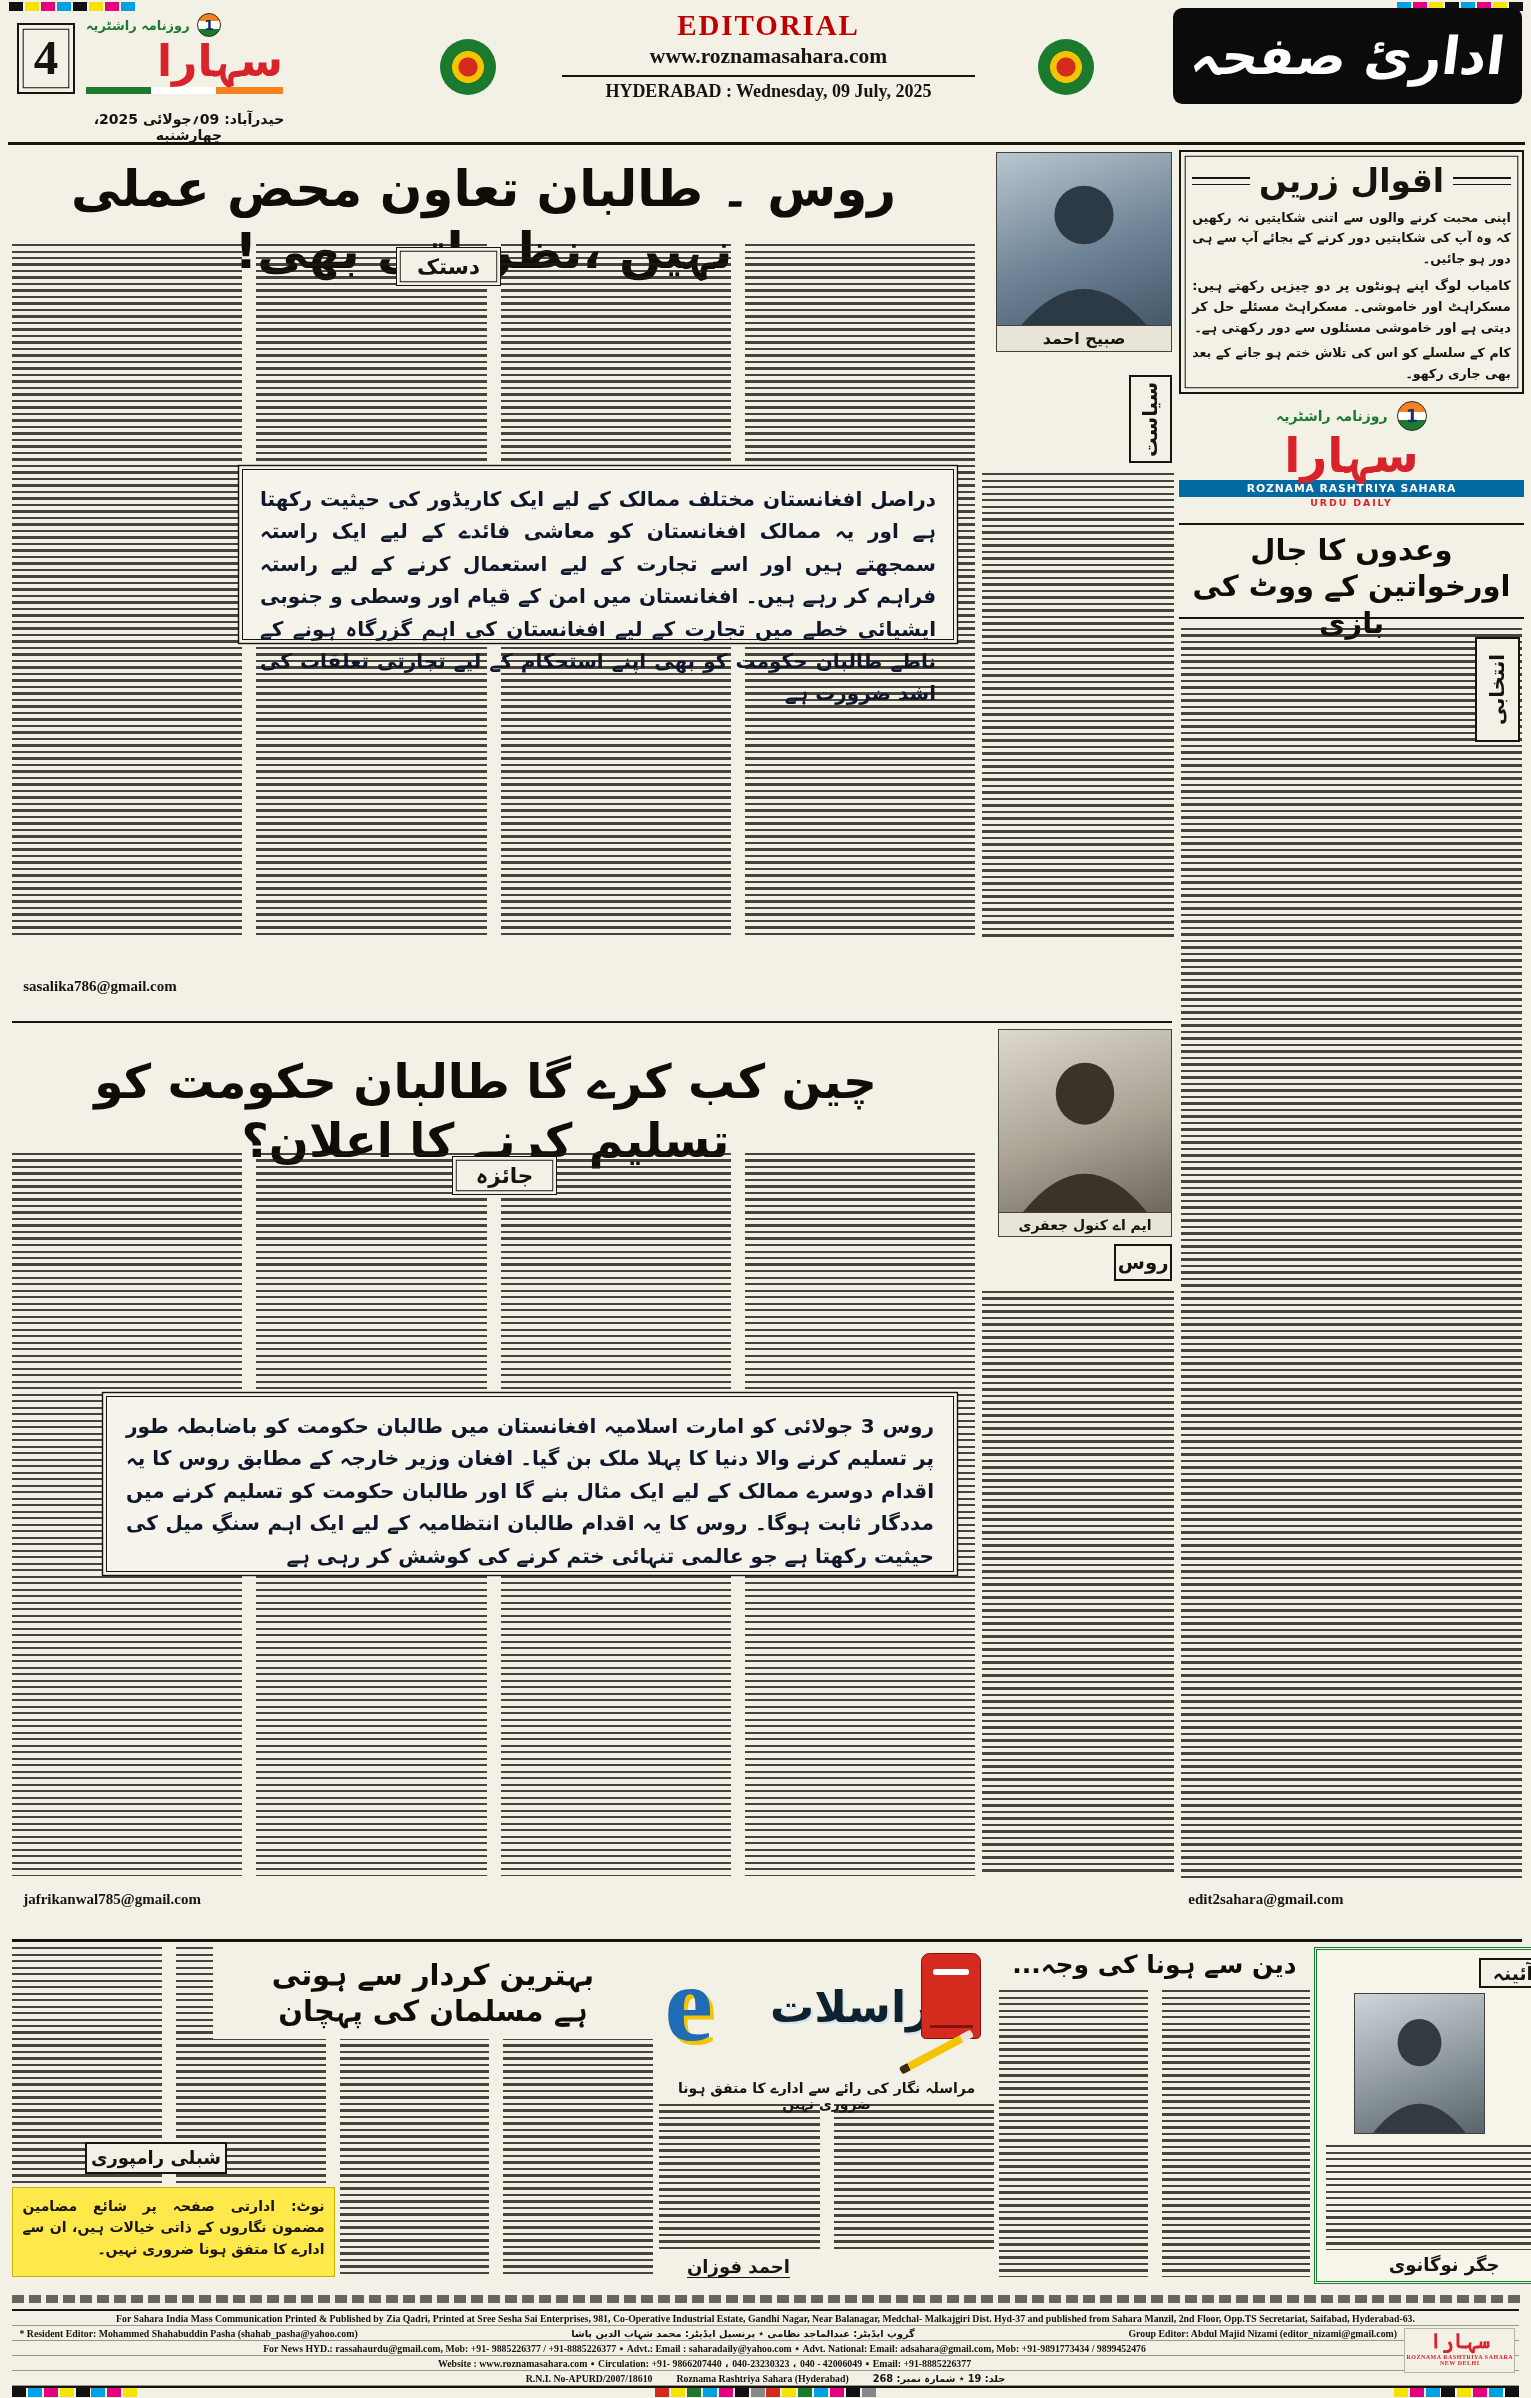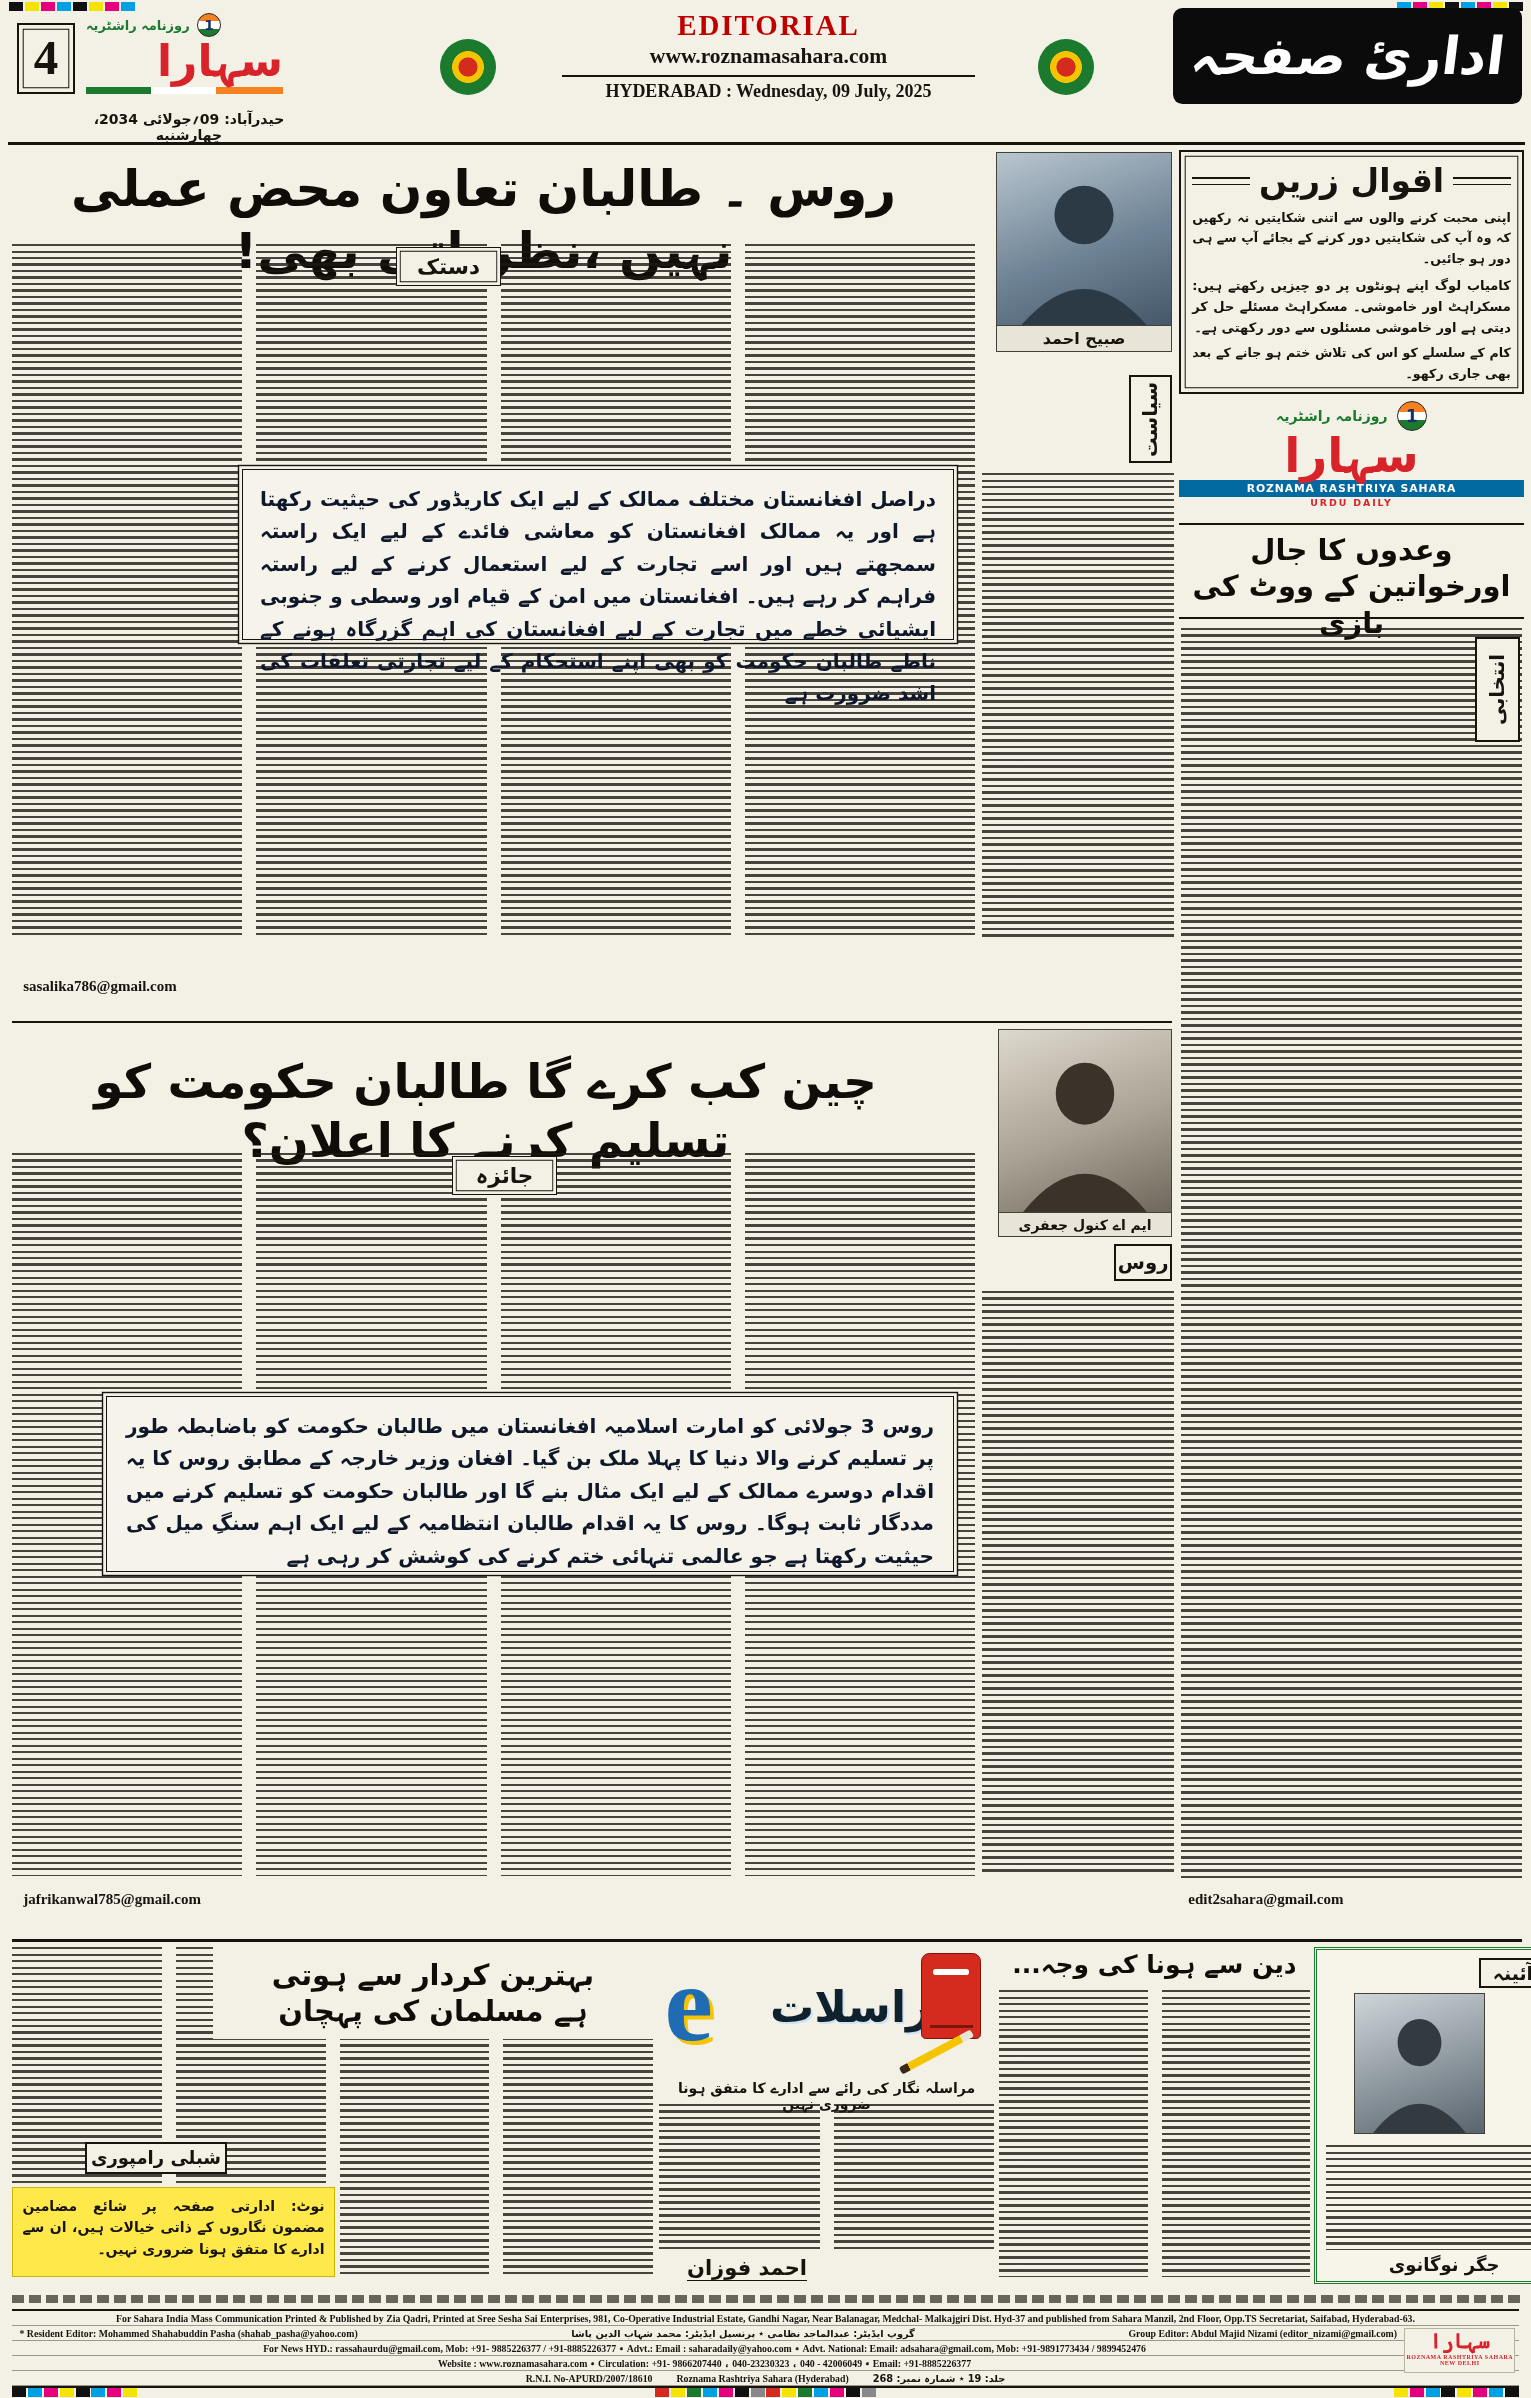--- a/index.html
+++ b/index.html
@@ -97,21 +97,21 @@
   <div class="abs" style="left:86px;top:13px;width:197px;height:92px">
     <div style="display:flex;align-items:center;justify-content:flex-end;gap:7.5px;direction:rtl">
       <div class="flagball" style="width:24px;height:24px;font-size:14px">
         <span>1</span>
       </div>
       <div class="ur b" style="font-size:13px;color:#1b7a2e">روزنامہ راشٹریہ</div>
     </div>
     <div class="ur b" style="font-size:44px;color:#d8232a;line-height:1.1;text-align:right">سہارا</div>
     <div style="height:6.6px;margin-top:1.9px;background:linear-gradient(to right,#1b7a2e 33%,#fff 33% 66%,#f5821f 66%)"></div>
   </div>
-  <div class="abs ur b" style="left:67px;top:111px;width:244px;font-size:14px;text-align:center">حیدرآباد: 09؍جولائی 2034، چهارشنبه</div>
+  <div class="abs ur b" style="left:67px;top:111px;width:244px;font-size:14px;text-align:center">حیدرآباد: 09؍جولائی 2025، چهارشنبه</div>
 
   <div class="abs ornament" style="left:440px;top:39px;width:56px;height:56px"></div>
   <div class="abs ornament" style="left:1038px;top:39px;width:56px;height:56px"></div>
 
   <div class="abs ctr" style="left:525px;top:9.4px;width:487px">
     <div class="serif b" style="font-size:29px;color:#c00000;letter-spacing:1.9px">EDITORIAL</div>
     <div class="serif b" style="font-size:21.5px;margin-top:1.9px">www.roznamasahara.com</div>
     <div style="height:1.9px;background:#17130e;margin:5.6px 37px 4.7px"></div>
     <div class="serif b" style="font-size:18px">HYDERABAD : Wednesday, 09  July, 2025</div>
   </div>
@@ -247,21 +247,21 @@
       <div class="serif b" style="position:absolute;left:5.6px;top:-5.6px;font-size:109px;color:#1f6cb4;text-shadow:3.7px 3.7px 0 #f5c400">e</div>
       <div class="ur b" style="position:absolute;left:111px;top:34px;font-size:44px;color:#10212e;text-shadow:1.9px 1.9px 0 #cfe3f5">مراسلات</div>
       <div class="mailbox" style="position:absolute;right:13px;top:5.6px;width:60px;height:86px"></div>
       <div class="pencil" style="position:absolute;right:17px;top:101px;width:81px"></div>
     </div>
     <div class="ur b ctr" style="position:absolute;top:133px;left:0;right:0;font-size:14px">مراسلہ نگار کی رائے سے ادارے کا متفق ہونا ضروری نہیں</div>
     <div class="cols" style="position:absolute;top:157px;left:0;right:0;height:146px">
         <div class="col skel"></div>
         <div class="col skel"></div>
       </div>
-    <div class="ur b" style="position:absolute;top:309px;left:28px;font-size:21px;border-bottom:1.9px solid #17130e">احمد فوزان</div>
+    <div class="ur b" style="position:absolute;top:309px;left:28px;font-size:18px;border-bottom:1.9px solid #17130e">احمد فوزان</div>
   </div>
 
   <div class="abs" style="left:999px;top:1947px;width:311px;height:337px">
     <div class="ur headline ctr" style="position:absolute;top:1.9px;left:0;right:0;font-size:25px">دین سے ہونا کی وجہ...</div>
     <div class="cols" style="position:absolute;top:43px;left:0;right:0;height:287px">
         <div class="col skel"></div>
         <div class="col skel"></div>
       </div>
   </div>
 

